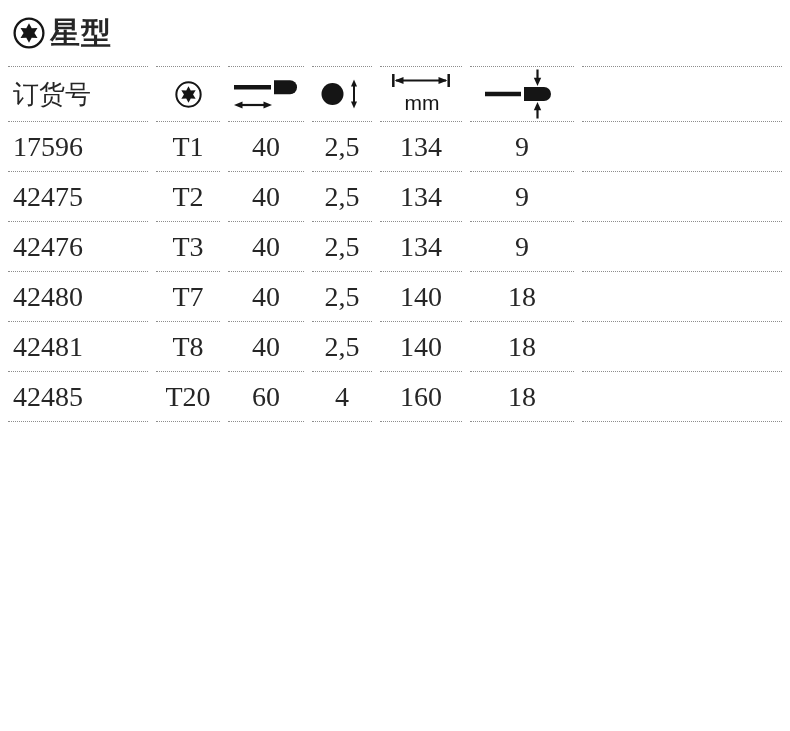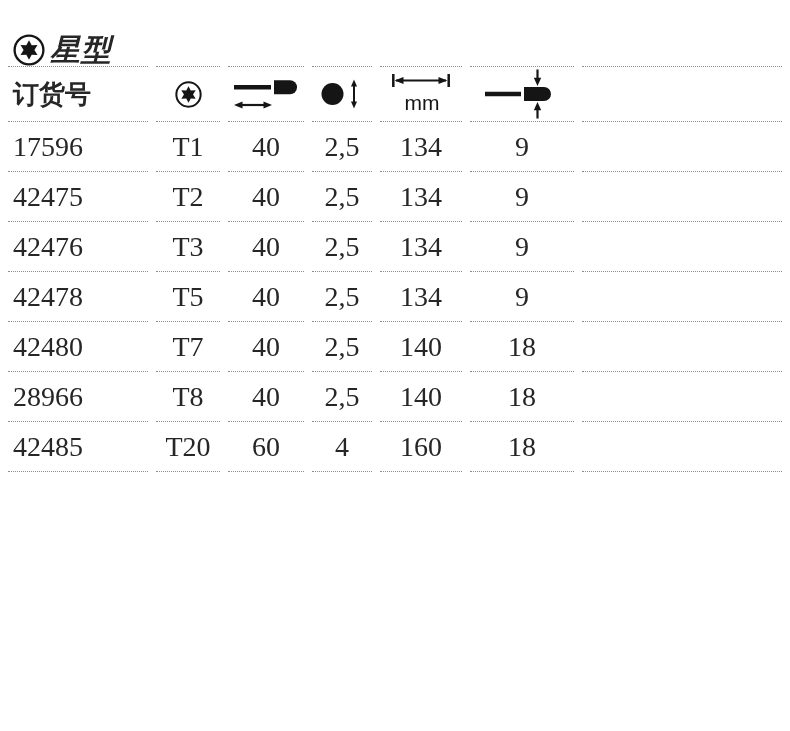--- a/index.html
+++ b/index.html
@@ -5,38 +5,38 @@
   html, body { margin:0; padding:0; background:#ffffff; }
   .page {
     width:790px; height:731px; background:#ffffff; overflow:hidden;
     font-family:"Liberation Serif","DejaVu Serif",serif; color:#262626;
     position:relative;
   }
   
   .title-row {
     height:66px; box-sizing:border-box;
     padding:0 0 0 13px;
-    display:flex; align-items:flex-end; gap:5px;font-style:italic;
+    display:flex; align-items:center; gap:5px;
   }
   .title-text { font-size:30px; line-height:32px; font-weight:700; letter-spacing:1px; }
   
   table.spec {
     width:790px; table-layout:fixed;
     border-collapse:separate; border-spacing:8px 0;
   }
   .spec th, .spec td {
     padding:0; margin:0; font-weight:normal;
     vertical-align:middle; text-align:center;
     border-bottom:1px dotted #8d8d8d;
     overflow:hidden;
   }
   .spec thead th { border-top:1px dotted #8d8d8d; height:54px; }
   .spec tbody td { height:49px; font-size:28px; }
   .spec .c1 { text-align:left; padding-left:5px; }
-  .spec thead .c1 { font-size:26px;font-weight:bold; }
+  .spec thead .c1 { font-size:26px; }
   .spec svg { display:block; margin:0 auto; }
   .ico { fill:#151515; stroke:none; }
   .ico-stroke { fill:none; stroke:#151515; }
   .mm-label {
     font-family:"Liberation Sans","DejaVu Sans",sans-serif;
     font-size:21px; fill:#151515;
   }
 </style>
 </head>
 <body>
@@ -132,39 +132,30 @@
       <tr>
         <td class="c1">42476</td>
         <td>T3</td>
         <td>40</td>
         <td>2,5</td>
         <td>134</td>
         <td>9</td>
         <td></td>
       </tr>
       <tr>
-        <td class="c1">42478</td>
-        <td>T5</td>
-        <td>40</td>
-        <td>2,5</td>
-        <td>134</td>
-        <td>9</td>
-        <td></td>
-      </tr>
-      <tr>
         <td class="c1">42480</td>
         <td>T7</td>
         <td>40</td>
         <td>2,5</td>
         <td>140</td>
         <td>18</td>
         <td></td>
       </tr>
       <tr>
-        <td class="c1">28966</td>
+        <td class="c1">42481</td>
         <td>T8</td>
         <td>40</td>
         <td>2,5</td>
         <td>140</td>
         <td>18</td>
         <td></td>
       </tr>
       <tr>
         <td class="c1">42485</td>
         <td>T20</td>

